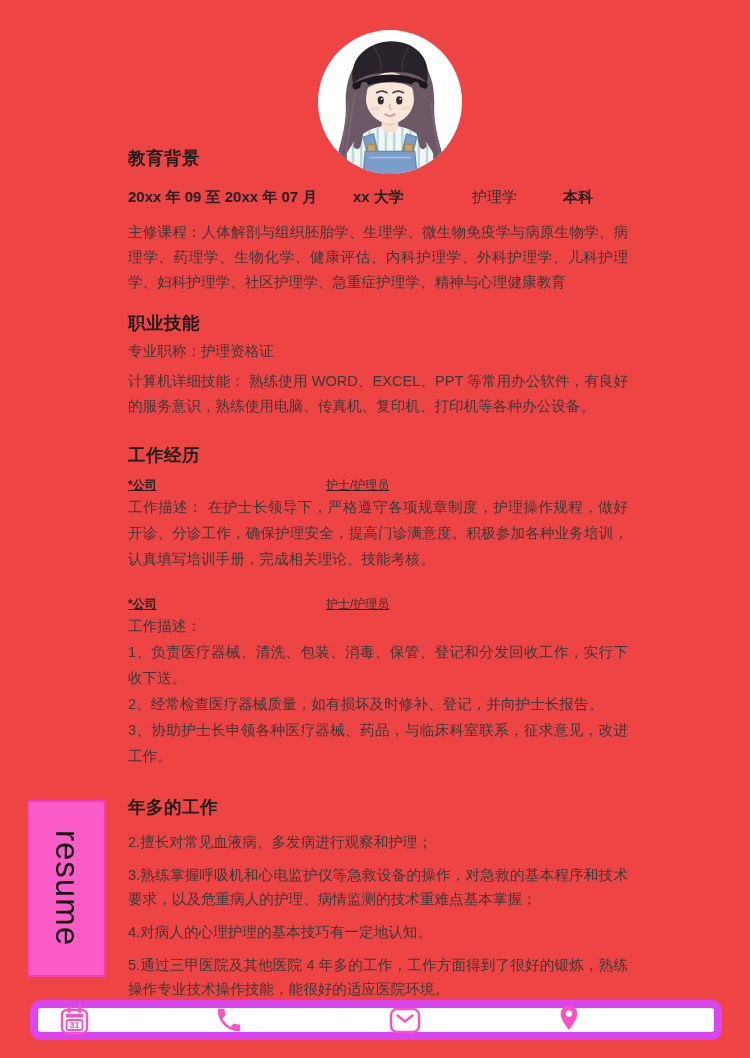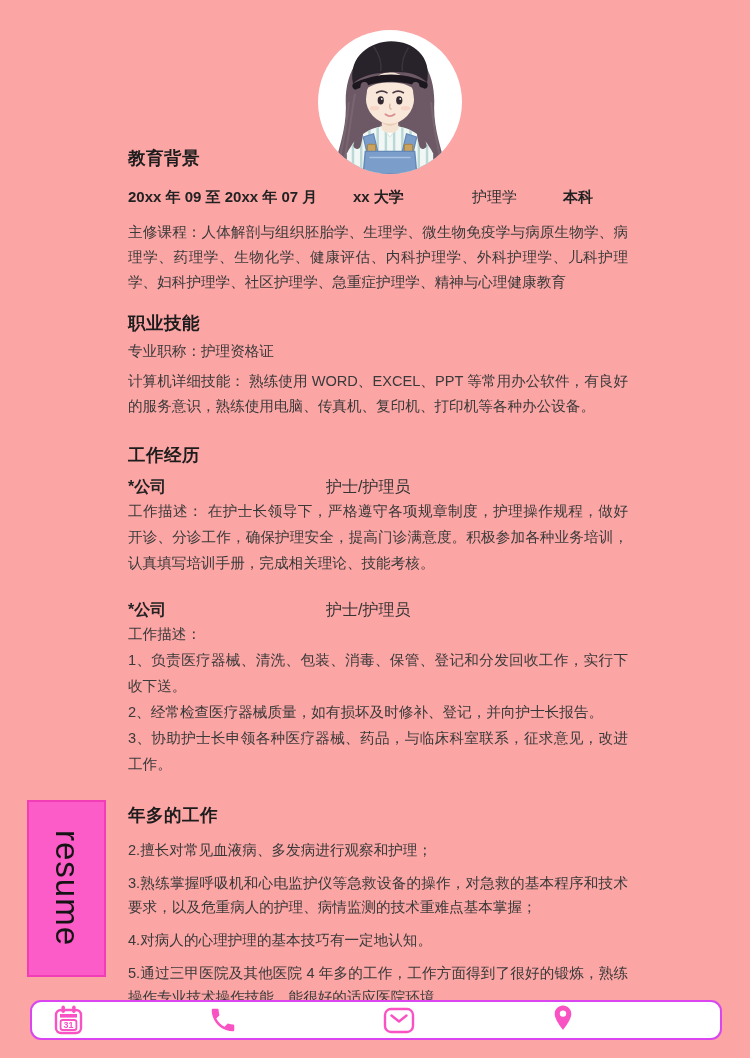--- a/index.html
+++ b/index.html
@@ -1,20 +1,20 @@
 <!DOCTYPE html>
 <html><head>
 <meta charset="utf-8">
 <style>
   * { margin: 0; padding: 0; box-sizing: border-box; }
   html,body { background: #ffffff; }
   .page {
     position: relative;
     width: 750px; height: 1058px;
-    background: #fca5a5;
+    background: #ef4444;
     font-family: "Liberation Sans", "DejaVu Sans", sans-serif;
     color: #3a3a3a;
     overflow: hidden;
   }
   
   .avatar { position: absolute; left: 318px; top: 30px; width: 144px; height: 144px; }
   
   .content { position: absolute; left: 128px; top: 146px; width: 500px; }
   .sec-heading {
     font-size: 17.5px; font-weight: 700; color: #1c1c1c; letter-spacing: .5px;
@@ -23,42 +23,42 @@
   .edu-row { display: flex; margin-top: 18px; font-size: 15px; font-weight: 700; color: #222; white-space: nowrap; }
   .edu-period { width: 225px; }
   .edu-school { width: 119px; }
   .edu-major  { width: 91px; font-weight: 400; color: #333; }
   .courses { margin-top: 13px; }
   .skills-sec { margin-top: 16px; }
   .skills-sec .body-text { margin-top: 5px; }
   .work-sec { margin-top: 24px; }
   .job { margin-top: 6px; }
   .job + .job { margin-top: 24px; }
-  .job-row { display: flex; font-size: 16px; font-weight: 700; color: #222; margin-top: 10px; }
+  .job-row { display: flex; font-size: 12px; font-weight: 700; color: #222; margin-top: 10px; text-decoration: underline; }
   .job-company { width: 198px; }
   .job-position { font-weight: 400; color: #333; }
   .job-desc p { font-size: 14.6px; line-height: 26px; color: #3a3a3a; text-align: justify; }
   .eval-sec { margin-top: 26px; }
   .eval-items { margin-top: 11px; }
   .eval-items p { font-size: 14.6px; line-height: 24px; margin-bottom: 9px; text-align: justify; }
   
   .resume-tag {
     position: absolute; left: 27px; top: 800px; width: 79px; height: 177px;
     background: #fb5cc8; border: 2px solid #f23eb6;
     display: flex; align-items: center; justify-content: center;
   }
   .resume-tag span {
     writing-mode: vertical-rl; text-orientation: sideways;
     font-size: 33px; color: #141414; letter-spacing: 1px;
     font-family: "Liberation Sans", sans-serif;
   }
   
   .footer-bar {
     position: absolute; left: 30px; top: 1000px; width: 692px; height: 40px;
-    border: 2px solid #d946ef; border-radius: 11px; background: #ffffff;
+    border: 8px solid #d946ef; border-radius: 11px; background: #ffffff;
   }
   .footer-bar .ficon { position: absolute; top: 50%; transform: translateY(-50%); line-height: 0; }
   .fi-cal  { left: 21px; }
   .fi-tel  { left: 176px; }
   .fi-mail { left: 350px; }
   .fi-pin  { left: 518px; }
 </style>
 </head>
 <body>
 

